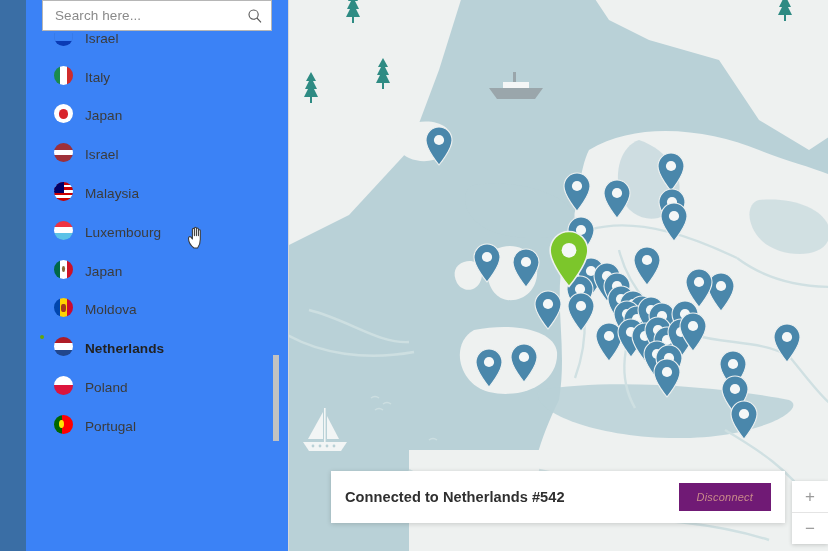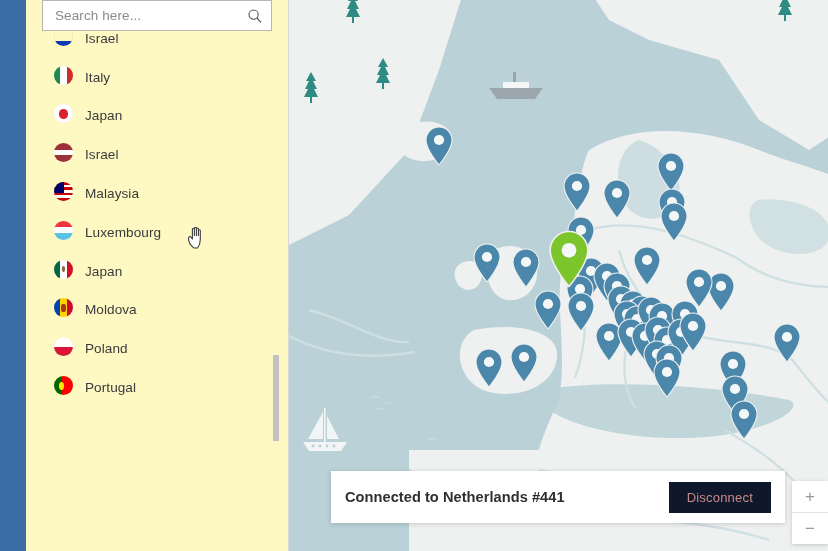--- a/index.html
+++ b/index.html
@@ -9,21 +9,21 @@
     background:#f2f2f2;
   }
   #app{position:absolute;inset:0;display:flex;}
 
   
   .rail{width:26px;height:551px;background:#3a6ea5;flex:0 0 26px;}
 
   
   .sidebar{
     position:relative;width:262px;flex:0 0 262px;height:551px;
-    background:#fef9c3;border-right:1px solid #d8d8d8;
+    background:#3b82f6;border-right:1px solid #d8d8d8;
     overflow:hidden;
   }
   .search-wrap{position:absolute;left:16px;top:0px;width:230px;height:33px;}
   .search-box{
     box-sizing:border-box;width:230px;height:31px;background:#ffffff;
     border:1px solid #b6b6b6;display:flex;align-items:center;
     padding:0 8px 0 10px;
   }
   .search-input{
     border:0;outline:0;flex:1;background:transparent;font-size:13.5px;
@@ -73,23 +73,24 @@
     display:flex;align-items:center;padding:0 14px 0 14px;box-sizing:border-box;
   }
   .st-left{flex:1;}
   .st-prot{
     font-size:9.6px;font-weight:bold;color:#62a60a;letter-spacing:.55px;
     display:flex;align-items:center;margin-bottom:2px;
   }
   .st-prot .pdot{width:4px;height:4px;border-radius:50%;background:#62a60a;margin-right:5px;}
   .st-conn{font-size:14.6px;font-weight:bold;color:#2f2f2f;letter-spacing:.05px;}
   .btn-disc{
-    background:#0f172a;border:0;color:#c98a8a;font-size:13px;
+    background:#701a75;border:0;color:#c98a8a;font-size:11px;
     padding:8px 18px;font-family:"Liberation Sans", sans-serif;cursor:pointer;
     letter-spacing:.2px;
+    font-style:italic;
   }
 
   
   .zoomctl{
     position:absolute;right:0px;bottom:7px;width:36px;
     background:#fff;box-shadow:0 1px 4px rgba(0,0,0,.18);
   }
   .zbtn{
     height:31px;display:flex;align-items:center;justify-content:center;
     color:#9a9a9a;font-size:17px;cursor:pointer;user-select:none;
@@ -179,20 +180,29 @@
           <span class="cname">Japan</span>
         </div>
         <div class="row">
           <span class="flag">
             <i style="top:0;height:100%;left:0;width:33.3%;background:#0046ae"></i>
             <i style="top:0;height:100%;left:33.3%;width:33.4%;background:#ffd200"></i>
             <i style="top:0;height:100%;left:66.7%;width:33.3%;background:#cc092f"></i>
             <i style="top:30%;left:38%;width:24%;height:40%;background:#a5371a;border-radius:40%"></i>
           </span>
           <span class="cname">Moldova</span>
+        </div>
+        <div class="row active">
+          <span class="dot-connected"></span>
+          <span class="flag">
+            <i style="top:0;height:33.3%;background:#ae1c28"></i>
+            <i style="top:33.3%;height:33.4%;background:#fff"></i>
+            <i style="top:66.7%;height:33.3%;background:#21468b"></i>
+          </span>
+          <span class="cname">Netherlands</span>
         </div>
         <div class="row">
           <span class="flag">
             <i style="top:0;height:50%;background:#fff"></i>
             <i style="top:50%;height:50%;background:#dc143c"></i>
           </span>
           <span class="cname">Poland</span>
         </div>
         <div class="row">
           <span class="flag">
@@ -479,21 +489,21 @@
             <circle cx="15" cy="14" r="5.1" fill="#f4f7f7"></circle>
           </svg></div>
         <div class="pin sel" style="left: 258px; top: 230px;"><svg viewBox="0 0 30 40" width="100%" height="100%">
             <path d="M15,39 C15,39 28,23.5 28,14.2 C28,6.9 22.2,1 15,1 C7.8,1 2,6.9 2,14.2 C2,23.5 15,39 15,39 Z" fill="#7cc62b" stroke="#eef1f0" stroke-width="1.1"></path>
             <circle cx="15" cy="14" r="5.1" fill="#f4f7f7"></circle>
           </svg></div>
       </div>
 
     <div class="statusbar">
       <div class="st-left">
-        <div class="st-conn">Connected to Netherlands #441</div>
+        <div class="st-conn">Connected to Netherlands #542</div>
       </div>
       <button class="btn-disc">Disconnect</button>
     </div>
 
     <div class="zoomctl">
       <div class="zbtn top">+</div>
       <div class="zbtn">−</div>
     </div>
   </div>
 

